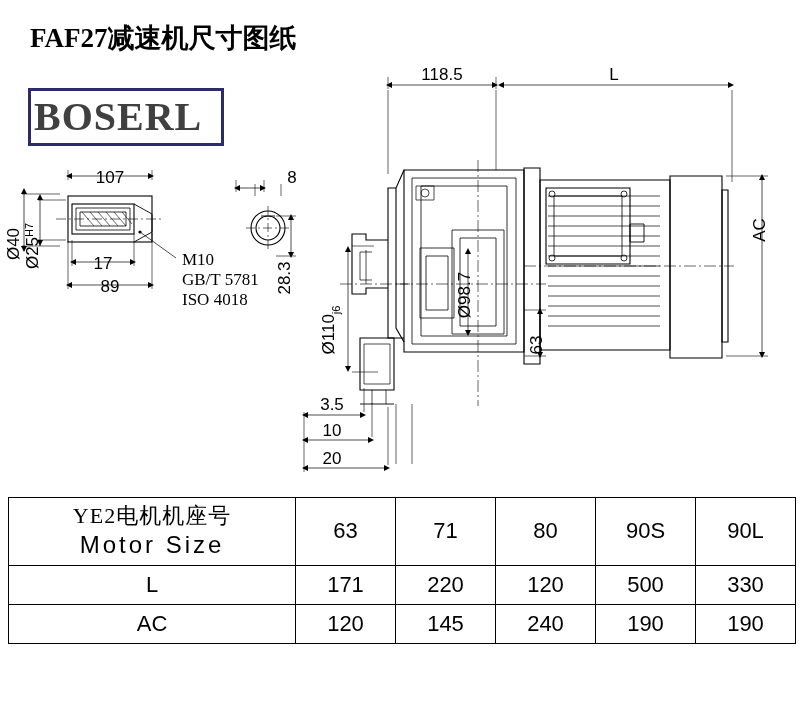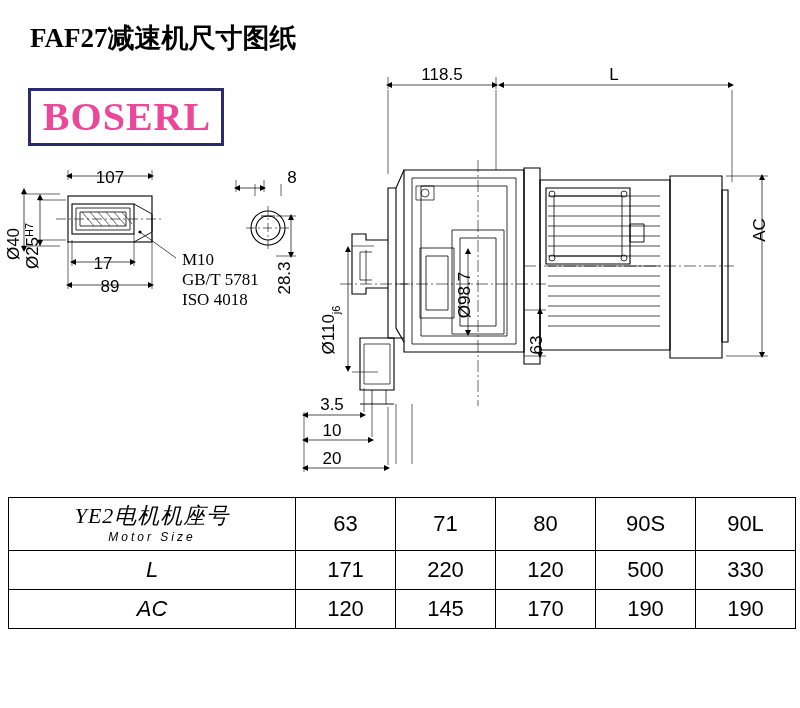--- a/index.html
+++ b/index.html
@@ -42,25 +42,25 @@
     height: 58px;
     border: 3px solid #2b2b6b;
     box-sizing: border-box;
     background: #fff;
   }
   .logo-text {
     position: absolute;
     left: 34px;
     top: 92px;
     width: 186px;
-    text-align: center;
+    text-align: left;
     font-family: "Liberation Serif", serif;
     font-size: 40px;
     font-weight: bold;
-    color: #ec4899;
+    color: #404040;
     letter-spacing: 1px;
     line-height: 50px;
   }
 
   
   .drawing {
     position: absolute;
     left: 0;
     top: 0;
   }
@@ -87,24 +87,24 @@
     line-height: 1.28;
     padding: 4px 0;
   }
   .spec-table .cn {
     font-family: "Liberation Serif", serif;
     font-size: 22px;
     letter-spacing: 1px;
   }
   .spec-table .en {
     font-family: "Liberation Sans", sans-serif;
-    font-size: 12px;
+    font-size: 24px;
     letter-spacing: 3px;
   }
-  .col-label { width: 286px; font-style: italic; }
+  .col-label { width: 286px; }
   .col-v { width: 99px; }
 </style>
 </head>
 <body>
 
 <div class="page">
 
   <div class="title">FAF27减速机尺寸图纸</div>
 
   <div class="logo-box"></div>
@@ -322,20 +322,20 @@
         <td class="col-v">171</td>
         <td class="col-v">220</td>
         <td class="col-v">120</td>
         <td class="col-v">500</td>
         <td class="col-v">330</td>
       </tr>
       <tr>
         <td class="col-label">AC</td>
         <td class="col-v">120</td>
         <td class="col-v">145</td>
-        <td class="col-v">170</td>
+        <td class="col-v">240</td>
         <td class="col-v">190</td>
         <td class="col-v">190</td>
       </tr>
     </tbody>
   </table>
 
 </div>
 
 </body></html>

